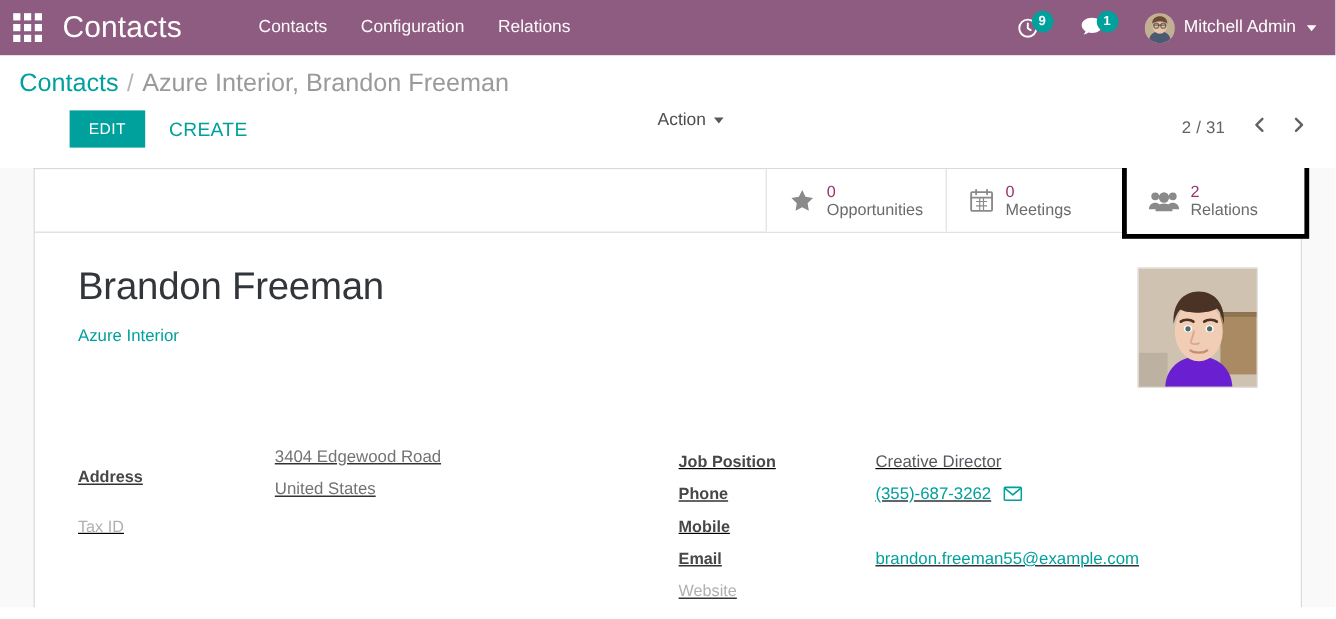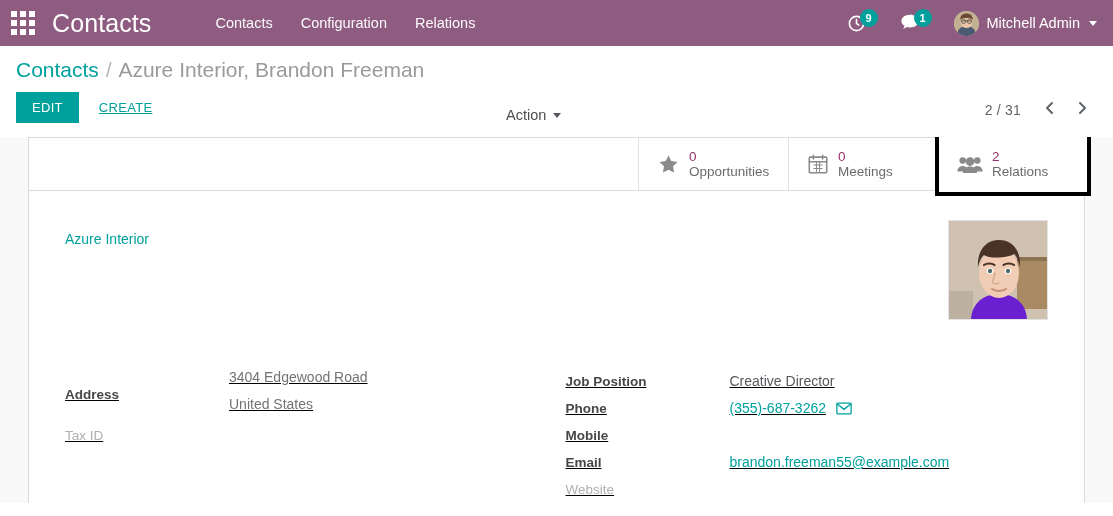--- a/index.html
+++ b/index.html
@@ -121,49 +121,49 @@
     align-items: baseline;
     gap: 7px;
     white-space: nowrap;
   }
   .bc-link { color: #00a09d; cursor: pointer; }
   .bc-sep  { color: #b5b5b5; font-size: 20px; }
   .bc-current { color: #9a9a9a; }
 
   .cp-row {
     display: flex;
-    align-items: flex-end;
+    align-items: flex-start;
     padding: 8px 0 14px 0;
     position: relative;
     min-height: 46px;
+    margin-left: 42px;
   }
   .btn-edit {
     background: #00a09d;
     color: #ffffff;
     border: none;
     font-size: 13px;
     font-weight: 400;
     letter-spacing: .3px;
     padding: 8px 16px;
     cursor: pointer;
     font-family: inherit;
     text-transform: uppercase;
   }
   .btn-create {
     background: transparent;
     color: #00a09d;
     border: none;
-    font-size: 13px;
+    font-size: 16px;
     letter-spacing: .3px;
     padding: 8px 14px;
     margin-left: 6px;
     cursor: pointer;
     font-family: inherit;
     text-transform: uppercase;
-    text-decoration: underline;
   }
 
   .action-dropdown {
     position: absolute;
     left: 490px;
     display: flex;
     align-items: center;
     gap: 7px;
     color: #4d4d4d;
     font-size: 14.5px;
@@ -459,20 +459,21 @@
         <span class="stat-text">
           <span class="stat-value">2</span>
           <span class="stat-label">Relations</span>
         </span>
       </div>
 
     </div>
 
     <div class="form-body">
       <div class="form-main">
+        <div class="record-title">Brandon Freeman</div>
         <div class="record-sub">Azure Interior</div>
       </div>
       <div class="avatar-box">
         <svg width="100" height="100" viewBox="0 0 100 100">
           <rect width="100" height="100" fill="#cfc2b1"></rect>
           <rect x="68" y="36" width="32" height="52" fill="#a98a63"></rect>
           <rect x="68" y="36" width="32" height="4" fill="#8d7350"></rect>
           <rect x="0" y="70" width="24" height="30" fill="#bdb1a1"></rect>
           <path d="M22 100c0-17 12-27 28-27s28 10 28 27z" fill="#6a1fd0"></path>
           <ellipse cx="50" cy="52" rx="20" ry="25" fill="#f0cdb4"></ellipse>

